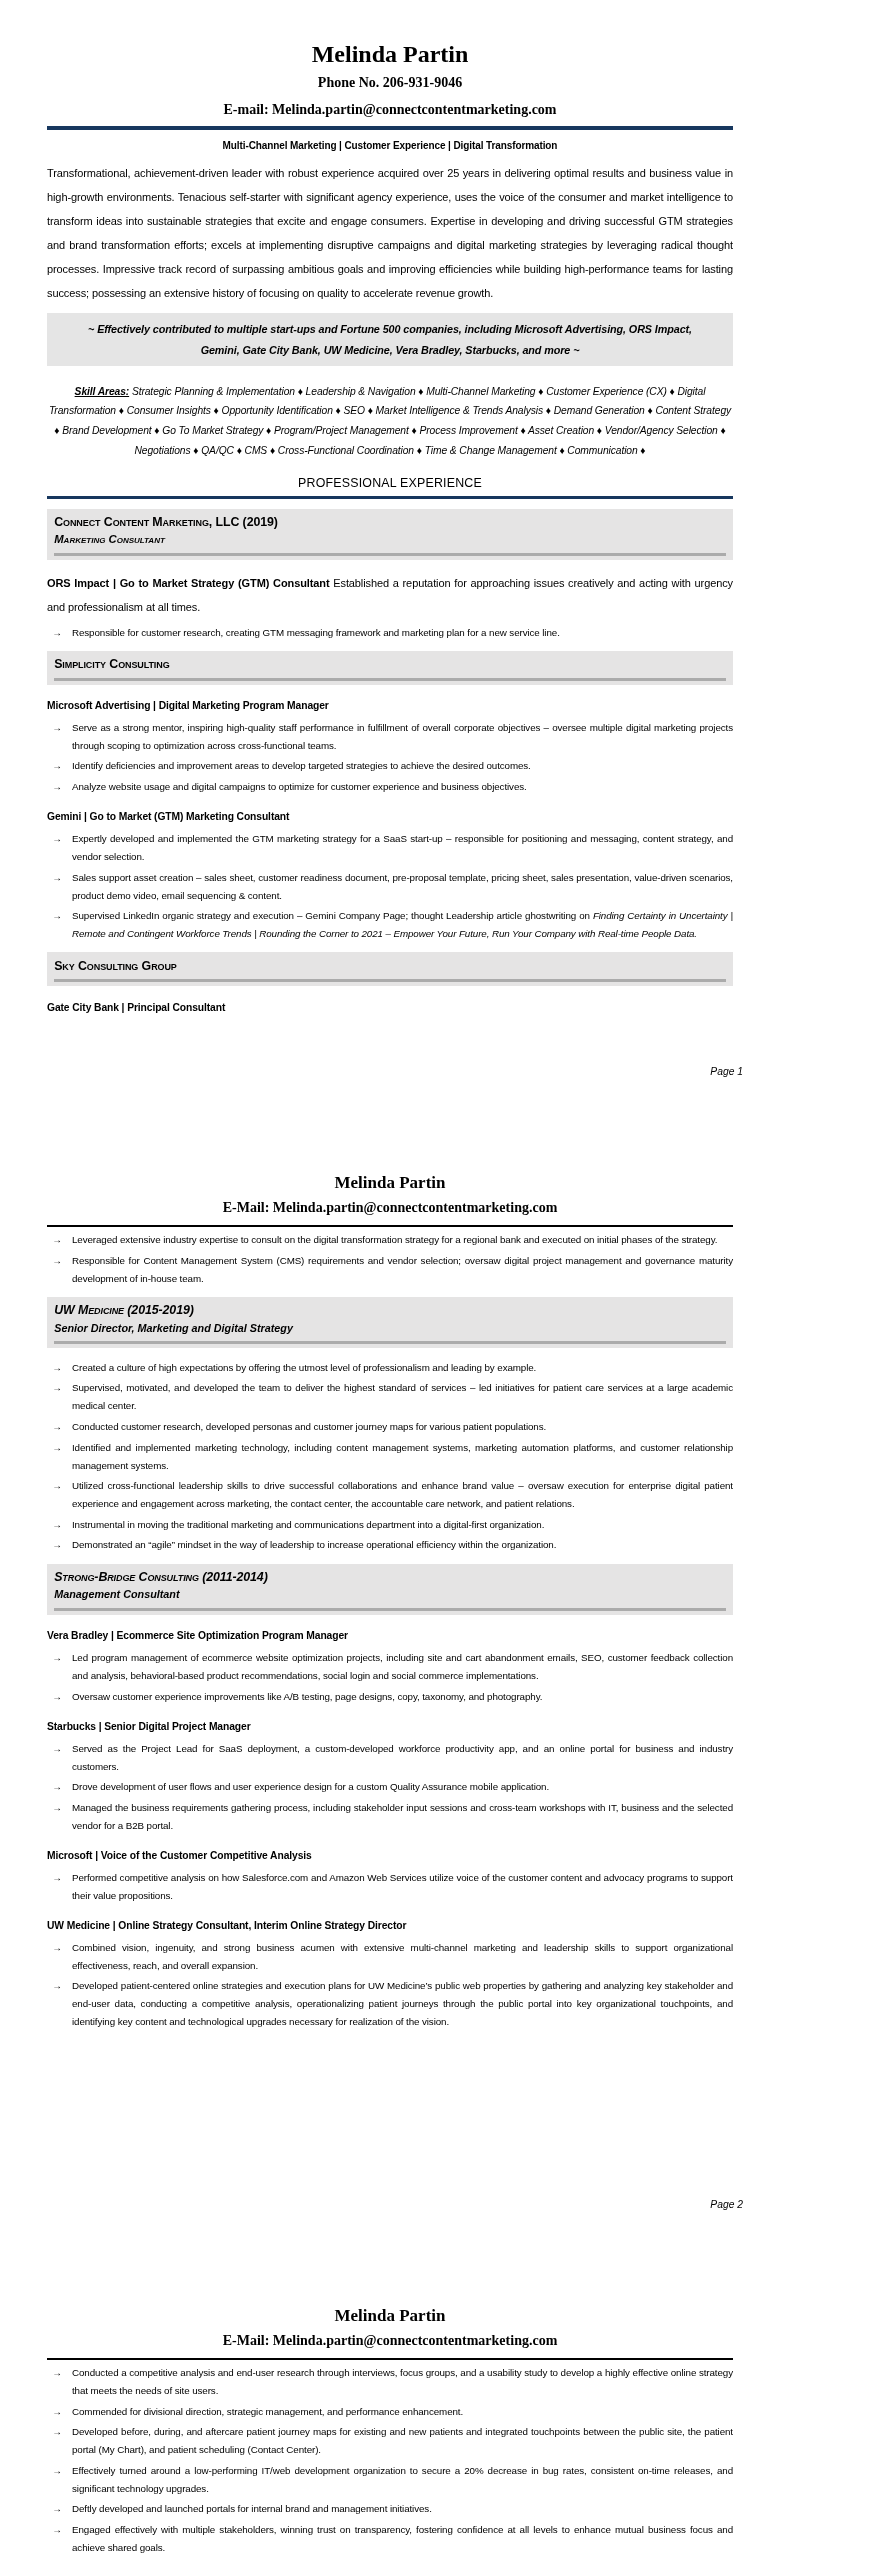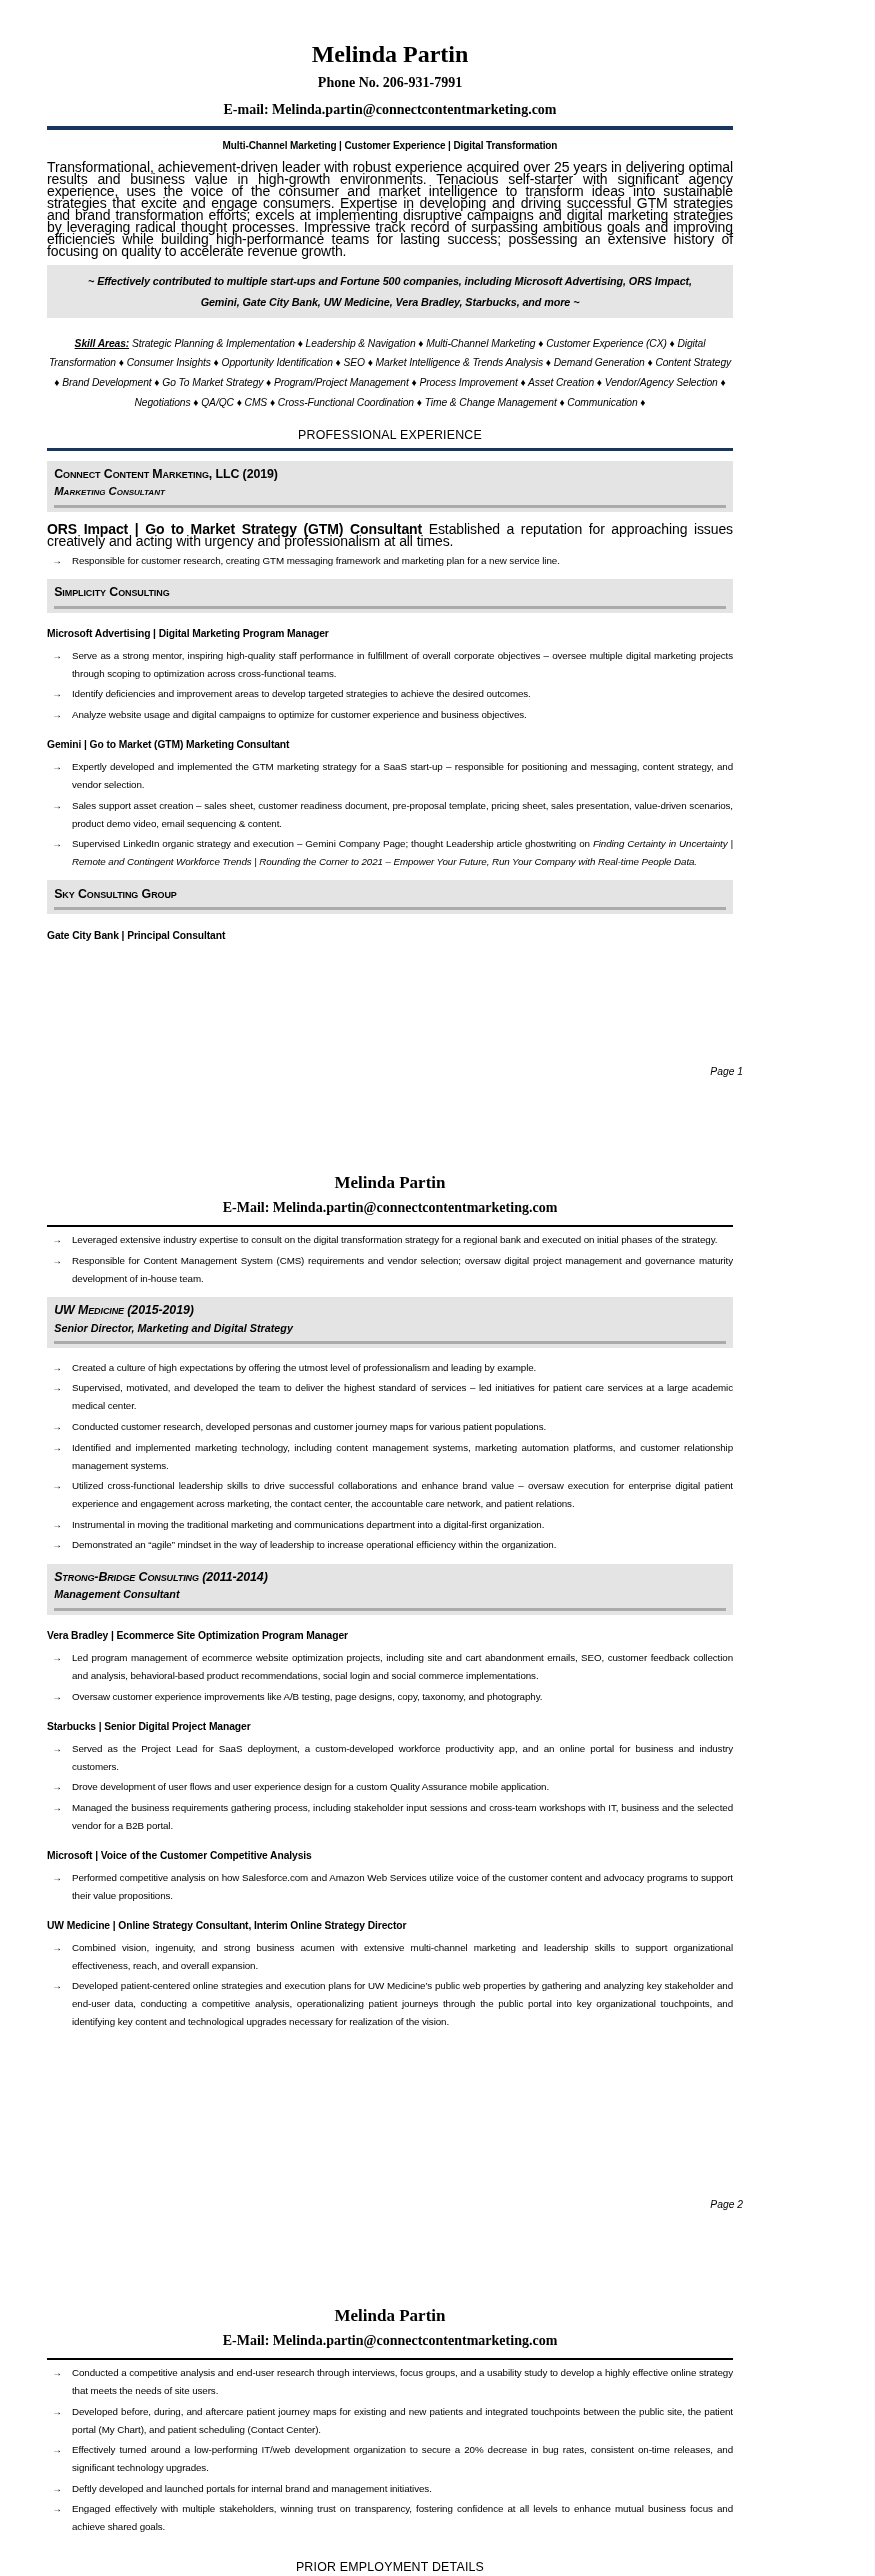--- a/index.html
+++ b/index.html
@@ -8,21 +8,21 @@
   .content { margin:0 47px; }
 
   
   .name-lg { font-family:"Liberation Serif", serif; font-weight:bold; font-size:24px; line-height:29px; text-align:center; padding-top:40px; }
   .contact-line { font-family:"Liberation Serif", serif; font-weight:bold; font-size:14px; line-height:27px; text-align:center; }
   .rule-navy-thick { height:3.6px; background:#17375E; margin-top:3.1px; }
   .rule-navy { height:3.1px; background:#17375E; margin-top:5.2px; }
   .rule-black { height:1.5px; background:#000; margin-top:7.2px; }
   .tagline { text-align:center; font-weight:bold; font-size:10px; line-height:20.6px; margin-top:6.2px; letter-spacing:-0.1px; }
 
-  .body-text { font-size:14px; line-height:12px; letter-spacing:-0.1px; text-align:justify; }
+  .body-text { font-size:11px; line-height:24px; letter-spacing:-0.1px; text-align:justify; }
   .summary { margin-top:4.1px; }
 
   .callout { background:#e5e5e5; margin-top:8.2px; padding:6.2px 29px; text-align:center; font-weight:bold; font-style:italic; font-size:10.8px; line-height:20.6px; letter-spacing:-0.1px; }
 
   .skills { margin-top:15.5px; text-align:center; font-style:italic; font-size:10.3px; line-height:19.6px; letter-spacing:-0.1px; }
   .skills-label { font-weight:bold; text-decoration:underline; }
 
   .center-heading { text-align:center; font-weight:normal; font-size:12.4px; line-height:16.5px; margin-top:14.4px; letter-spacing:0.2px; }
 
   .section-box { background:#E5E4E4; margin-top:9.3px; padding:5.2px 7.2px 4.1px 7.2px; }
@@ -48,21 +48,21 @@
   .bullets-gap { margin-top:25px; }
   em { font-style:italic; }
 </style>
 </head>
 <body>
 
 <div class="page">
   <div class="content">
 
     <div class="name-lg">Melinda Partin</div>
-    <div class="contact-line">Phone No. 206-931-7991</div>
+    <div class="contact-line">Phone No. 206-931-9046</div>
     <div class="contact-line">E-mail: Melinda.partin@connectcontentmarketing.com</div>
     <div class="rule-navy-thick"></div>
 
     <div class="tagline">Multi-Channel Marketing | Customer Experience | Digital Transformation</div>
 
     <div class="body-text summary">Transformational, achievement-driven leader with robust experience acquired over 25 years in delivering optimal results and business value in high-growth environments. Tenacious self-starter with significant agency experience, uses the voice of the consumer and market intelligence to transform ideas into sustainable strategies that excite and engage consumers. Expertise in developing and driving successful GTM strategies and brand transformation efforts; excels at implementing disruptive campaigns and digital marketing strategies by leveraging radical thought processes. Impressive track record of surpassing ambitious goals and improving efficiencies while building high-performance teams for lasting success; possessing an extensive history of focusing on quality to accelerate revenue growth.</div>
 
     <div class="callout">~ Effectively contributed to multiple start-ups and Fortune 500 companies, including Microsoft Advertising, ORS Impact, Gemini, Gate City Bank, UW Medicine, Vera Bradley, Starbucks, and more ~</div>
 
     <div class="skills"><span class="skills-label">Skill Areas:</span><span> Strategic Planning &amp; Implementation ♦ Leadership &amp; Navigation ♦ Multi-Channel Marketing ♦ Customer Experience (CX) ♦ Digital Transformation ♦ Consumer Insights ♦ Opportunity Identification ♦ SEO ♦ Market Intelligence &amp; Trends Analysis ♦ Demand Generation ♦ Content Strategy ♦ Brand Development ♦ Go To Market Strategy ♦ Program/Project Management ♦ Process Improvement ♦ Asset Creation ♦ Vendor/Agency Selection ♦ Negotiations ♦ QA/QC ♦ CMS ♦ Cross-Functional Coordination ♦ Time &amp; Change Management ♦ Communication ♦</span></div>
@@ -175,20 +175,21 @@
 
 <div class="page">
   <div class="content">
 
     <div class="name-sm">Melinda Partin</div>
     <div class="email-sm">E-Mail: Melinda.partin@connectcontentmarketing.com</div>
     <div class="rule-black"></div>
 
     <ul class="arrows bullets-gap">
       <li>Conducted a competitive analysis and end-user research through interviews, focus groups, and a usability study to develop a highly effective online strategy that meets the needs of site users.</li>
+      <li>Commended for divisional direction, strategic management, and performance enhancement.</li>
       <li>Developed before, during, and aftercare patient journey maps for existing and new patients and integrated touchpoints between the public site, the patient portal (My Chart), and patient scheduling (Contact Center).</li>
       <li>Effectively turned around a low-performing IT/web development organization to secure a 20% decrease in bug rates, consistent on-time releases, and significant technology upgrades.</li>
       <li>Deftly developed and launched portals for internal brand and management initiatives.</li>
       <li>Engaged effectively with multiple stakeholders, winning trust on transparency, fostering confidence at all levels to enhance mutual business focus and achieve shared goals.</li>
     </ul>
 
     <div class="center-heading" style="margin-top:23px;">PRIOR EMPLOYMENT DETAILS</div>
 
   </div>
 

